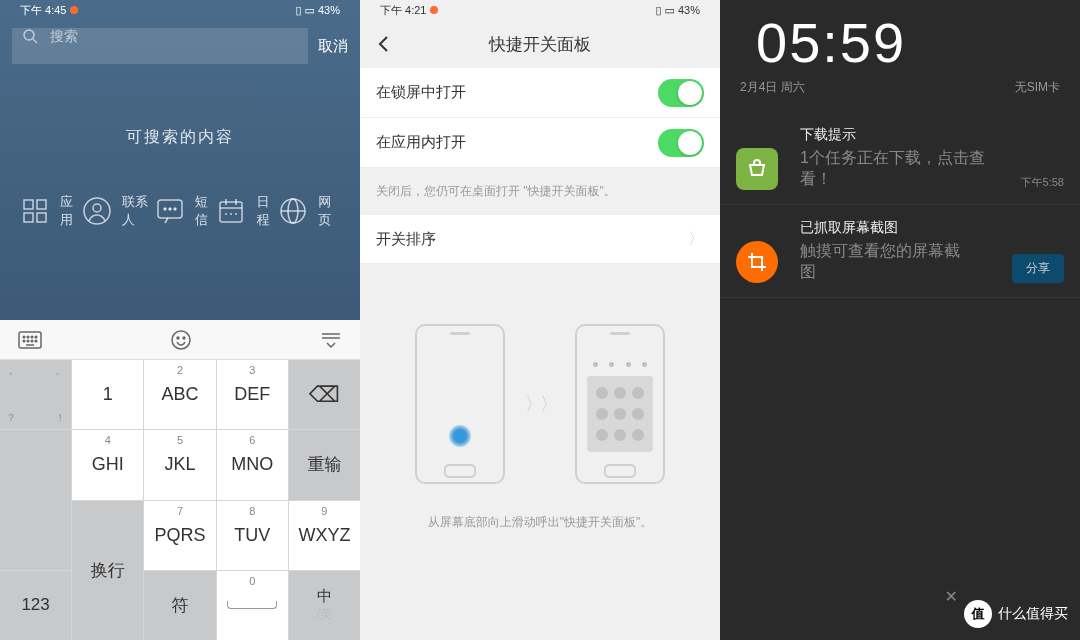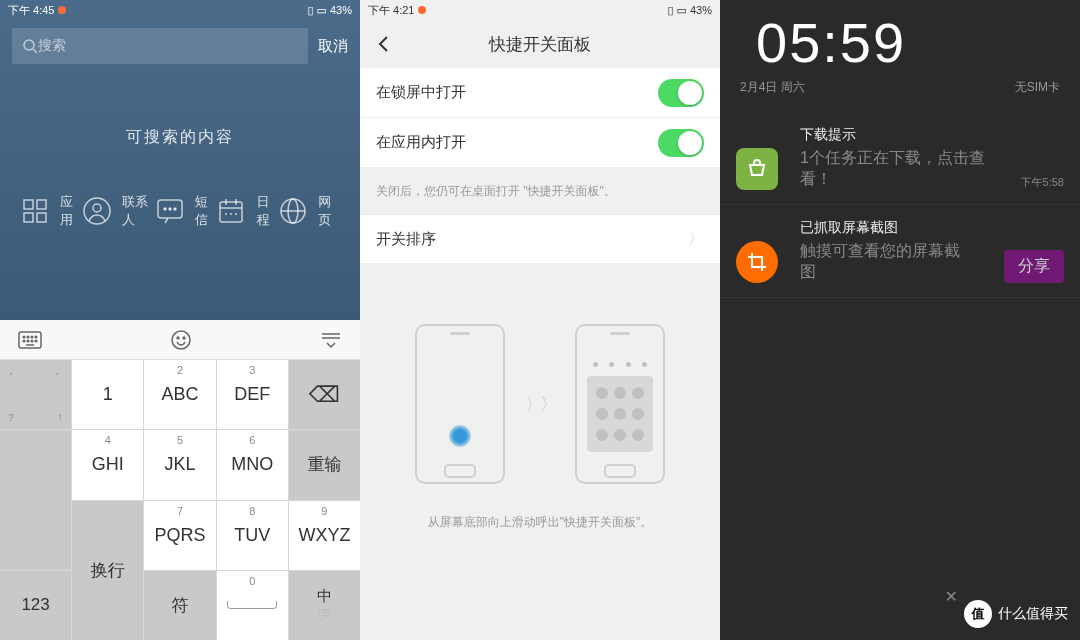--- a/index.html
+++ b/index.html
@@ -1,26 +1,26 @@
 <!DOCTYPE html>
 <html><head>
 <meta charset="utf-8">
 <style>
 *{margin:0;padding:0;box-sizing:border-box;font-family:-apple-system,"PingFang SC","Microsoft YaHei",sans-serif}
 body{width:1080px;height:640px;display:flex;background:#000}
 .pane{width:360px;height:640px;position:relative;overflow:hidden}
 
 
 .p1{background:linear-gradient(180deg,#4a6b8a 0%,#3c5a77 50%,#2d4560 100%)}
-.status{height:20px;display:flex;align-items:center;justify-content:space-between;padding:0 8px;font-size:11px;color:#fff}
+.status{height:20px;display:flex;align-items:center;justify-content:space-between;padding:0 20px;font-size:11px;color:#fff}
 .status.dark{color:#333}
 .status-l{display:flex;align-items:center;gap:4px}
 .status-r{display:flex;align-items:center;gap:3px}
 .search-row{display:flex;align-items:center;padding:8px 12px;gap:10px}
-.search-box{flex:1;height:36px;background:rgba(255,255,255,.15);border-radius:0;display:flex;align-items:center;padding:0 10px;gap:0}
+.search-box{flex:1;height:36px;background:rgba(255,255,255,.15);border-radius:0;display:flex;align-items:flex-start;padding:0 10px;gap:12px}
 .search-box span{color:rgba(255,255,255,.6);font-size:14px}
 .cancel{color:#fff;font-size:15px}
 .heading{text-align:center;color:rgba(255,255,255,.85);font-size:16px;margin-top:55px;letter-spacing:2px}
 .icon-row{display:flex;justify-content:space-around;padding:0 20px;margin-top:45px}
 .icon-item{display:flex;flex-direction:row;align-items:center;gap:10px;color:rgba(255,255,255,.8);font-size:13px}
 .icon-circle{width:36px;height:36px;display:flex;align-items:center;justify-content:center}
 .kb-toolbar{position:absolute;bottom:280px;left:0;right:0;height:40px;background:#f8f8f8;display:flex;align-items:center;justify-content:space-between;padding:0 18px;border-bottom:1px solid #ddd}
 .keyboard{position:absolute;bottom:0;left:0;right:0;height:280px;background:#d5d6d8;display:grid;grid-template-columns:repeat(5,1fr);grid-template-rows:repeat(4,1fr);gap:1px}
 .key{background:#fff;display:flex;flex-direction:column;align-items:center;justify-content:center;font-size:17px;color:#333;position:relative}
 .key.gray{background:#c8c9cb}
@@ -60,21 +60,21 @@
 .clock{font-size:56px;font-weight:200;padding:10px 36px 0;letter-spacing:2px}
 .date-row{display:flex;justify-content:space-between;padding:4px 20px 16px;font-size:12px;color:#999}
 .notif{display:flex;align-items:flex-end;padding:14px 16px;gap:22px;border-bottom:1px solid rgba(255,255,255,.05)}
 .notif-icon{width:42px;height:42px;border-radius:8px;display:flex;align-items:center;justify-content:center;flex-shrink:0}
 .notif-icon.green{background:#7cb342}
 .notif-icon.orange{background:#ff6d00;border-radius:50%}
 .notif-body{flex:1}
 .notif-title{font-size:14px;color:#eee;margin-bottom:4px}
 .notif-sub{font-size:16px;color:#888}
 .notif-time{font-size:11px;color:#888}
-.notif-btn{background:#701a75;color:#ccc;font-size:16px;padding:6px 14px;border-radius:4px;margin-left:20px}
+.notif-btn{background:#0c4a6e;color:#ccc;font-size:12px;padding:6px 14px;border-radius:4px;margin-left:20px}
 .watermark{position:absolute;bottom:12px;right:12px;display:flex;align-items:center;gap:6px;color:#fff;font-size:14px}
 .wm-circle{width:28px;height:28px;background:#fff;color:#000;border-radius:50%;display:flex;align-items:center;justify-content:center;font-size:13px;font-weight:bold}
 .wm-x{position:absolute;bottom:34px;right:122px;color:#888;font-size:16px}
 
 svg{display:block}
 </style>
 </head>
 <body>
 
 <div class="pane p1">

